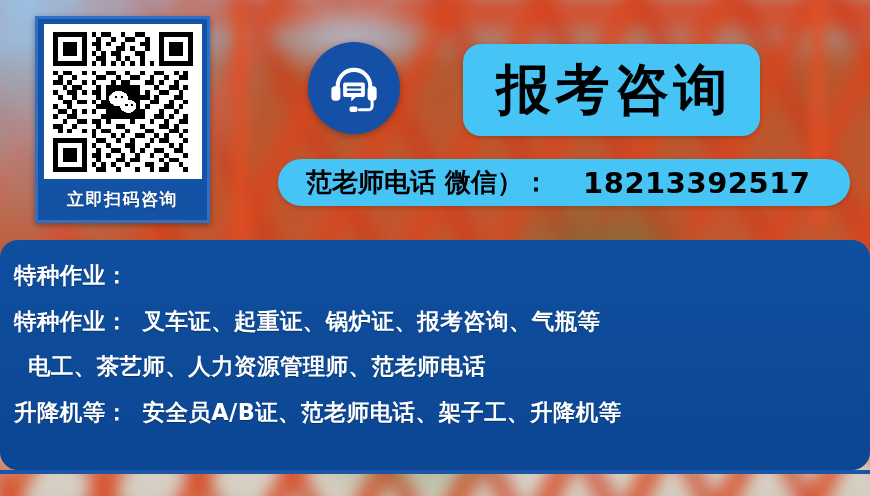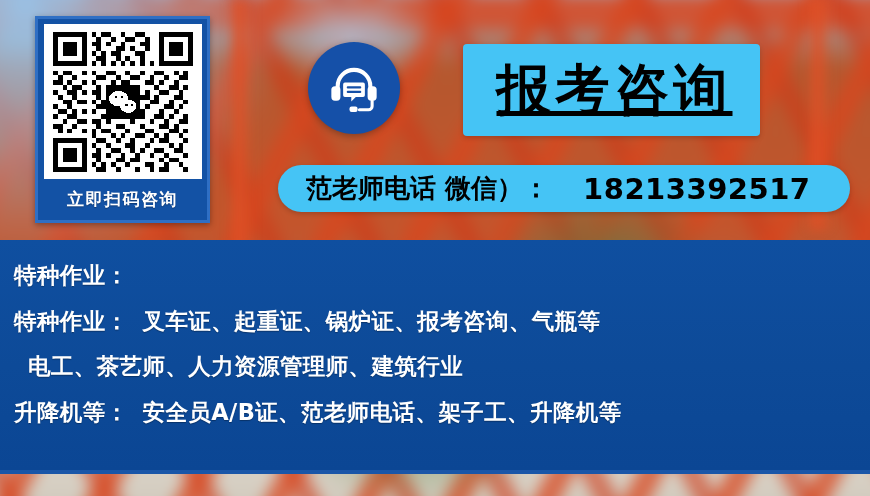--- a/index.html
+++ b/index.html
@@ -51,20 +51,21 @@
     position: absolute; top: 0; width: 26px; height: 250px;
     background: linear-gradient(90deg, rgba(170,46,18,.0), rgba(224,80,38,.9) 40%, rgba(170,46,18,.0));
     filter: blur(5px);
   }
 
   
   .info-panel {
     position: absolute; left: 0; top: 240px; width: 870px; height: 230px;
     background: linear-gradient(180deg, #0f4fa0 0%, #0d4a98 55%, #0b4694 100%);
     padding: 24px 0 16px 14px;
+    border-radius: 18px;
   }
   .info-panel::after {
     content: ""; position: absolute; left: 0; bottom: -4px; width: 870px; height: 4px;
     background: #1a56a8;
   }
   .info-row {
     display: flex; align-items: baseline;
     color: #ffffff;
     font-weight: bold;
     font-size: 22.5px;
@@ -110,37 +111,36 @@
     background: #1550a8;
     display: flex; align-items: center; justify-content: center;
     box-shadow: 0 2px 7px rgba(0,0,0,.3);
   }
 
   
   .headline-pill {
     position: absolute; left: 463px; top: 44px;
     width: 297px; height: 92px;
     background: #45c4f5;
-    border-radius: 4px;
+    border-radius: 18px;
     display: flex; align-items: center; justify-content: center;
     box-shadow: 0 2px 5px rgba(0,0,0,.18);
-    text-decoration: underline;
   }
   .headline-text {
     color: #000000;
     font-size: 54px;
     font-weight: bold;
     letter-spacing: 5px;
     line-height: 1;
     padding-left: 6px;
   }
 
   
   .phone-pill {
-    position: absolute; left: 278px; top: 165px;
+    position: absolute; left: 278px; top: 159px;
     width: 572px; height: 47px;
     background: #45c4f5;
     border-radius: 24px;
     display: flex; align-items: center;
     box-shadow: 0 2px 5px rgba(0,0,0,.18);
   }
   .phone-label {
     color: #000000; font-weight: bold;
     font-size: 26px; letter-spacing: 0px;
     margin-left: 28px;
@@ -421,21 +421,21 @@
 
   <div class="info-panel">
     <div class="info-row">
       <span class="info-label">特种作业：</span>
     </div>
     <div class="info-row">
       <span class="info-label">特种作业：</span>
       <span class="info-value">叉车证、起重证、锅炉证、报考咨询、气瓶等</span>
     </div>
     <div class="info-row">
-      <span class="info-value">电工、茶艺师、人力资源管理师、建筑行业</span>
+      <span class="info-value">电工、茶艺师、人力资源管理师、范老师电话</span>
     </div>
     <div class="info-row">
       <span class="info-label">升降机等：</span>
       <span class="info-value">安全员A/B证、范老师电话、架子工、升降机等</span>
     </div>
   </div>
 
 </div>
 
 </body></html>

